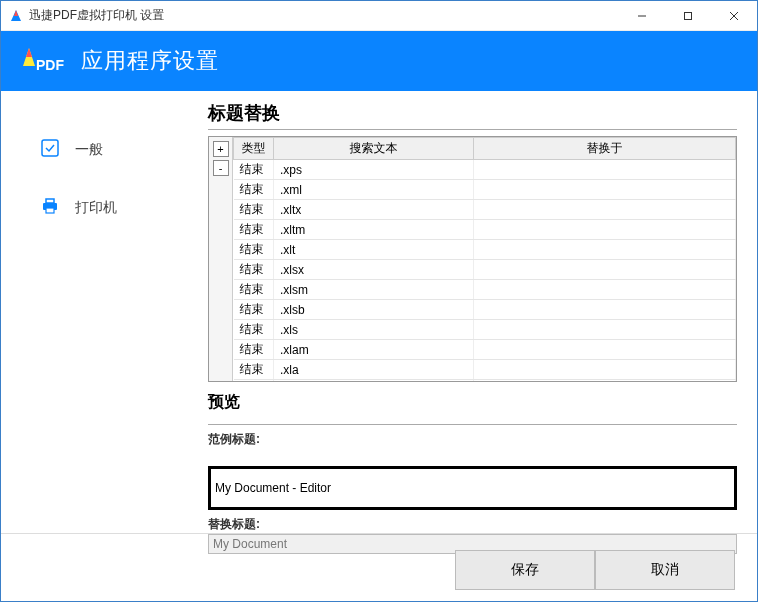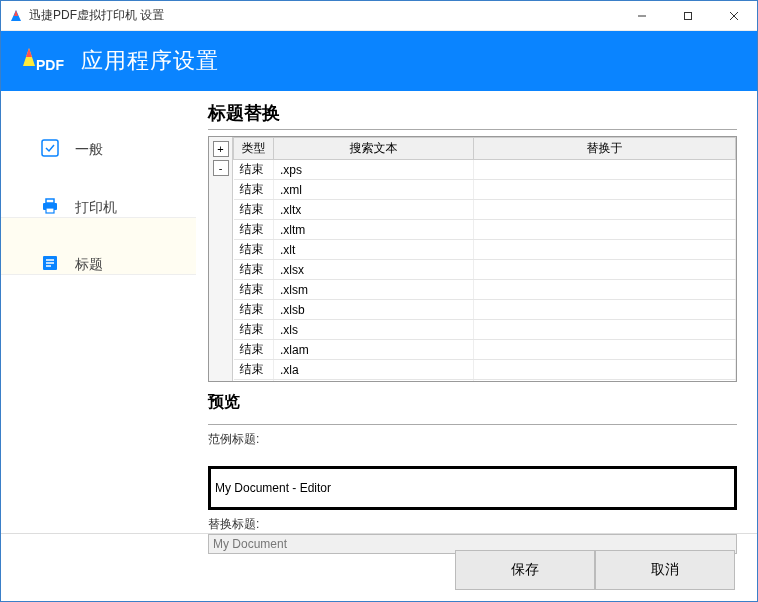--- a/index.html
+++ b/index.html
@@ -30,21 +30,21 @@
   .side-btns button { width:16px; height:16px; font-size:11px; line-height:1; background:#fff; border:1px solid #888; cursor:pointer; display:flex;align-items:center;justify-content:center;}
   .table-wrap { flex:1; overflow-y:scroll; position:relative; }
   table { width:100%; border-collapse:collapse; font-size:12px; }
   thead th { background:#f0f0f0; text-align:center; padding:2px 6px; border:1px solid #ccc; font-weight:normal; position:sticky; top:0; }
   thead th:first-child { width:40px; }
   thead th:nth-child(2) { width:200px; }
   tbody td { padding:1px 6px; border-bottom:1px solid #e5e5e5; border-right:1px solid #eee; }
   tbody tr { height:17px; }
   
   .preview-title { font-size:16px; font-weight:bold; margin-top:10px; padding-bottom:11px; border-bottom:1px solid #aaa; }
-  .preview-label { font-size:12px; margin-top:6px; color:#333; }
+  .preview-label { font-size:12px; margin-top:6px; color:#333;font-weight:bold; }
   .preview-input { width:100%; border:3px solid #000000; padding:12px 4px; font-size:12px; margin-top:18px; }
   .preview-readonly { width:100%; border:1px solid #bbb; background:#f0f0f0; color:#777; padding:2px 4px; font-size:12px; margin-top:1px; }
   
   .footer { height:72px; display:flex; justify-content:flex-end; align-items:center; padding:0 22px; border-top:1px solid #ddd; }
   .footer button { width:140px; height:40px; background:#e9e9e9; border:1px solid #bbb; font-size:14px; cursor:pointer; }
   
   
   .table-wrap::-webkit-scrollbar { width:16px; }
   .table-wrap::-webkit-scrollbar-track { background:#f0f0f0; }
   .table-wrap::-webkit-scrollbar-thumb { background:#c8c8c8; }
@@ -105,31 +105,20 @@
     </div>
     <div class="sidebar-item">
       <span class="icon">
         <svg width="20" height="20" viewBox="0 0 20 20">
             <rect x="3" y="7" width="14" height="7" rx="1" fill="#0a84ff"></rect>
             <rect x="6" y="3" width="8" height="4" fill="none" stroke="#0a84ff" stroke-width="1.5"></rect>
             <rect x="6" y="12" width="8" height="5" fill="#fff" stroke="#0a84ff" stroke-width="1.2"></rect>
           </svg>
       </span>
       <span>打印机</span>
-    </div>
-    <div class="sidebar-item active">
-      <span class="icon">
-        <svg width="20" height="20" viewBox="0 0 20 20">
-            <rect x="3" y="3" width="14" height="14" rx="1" fill="#0a84ff"></rect>
-            <line x1="6" y1="7" x2="14" y2="7" stroke="#fff" stroke-width="1.5"></line>
-            <line x1="6" y1="10" x2="14" y2="10" stroke="#fff" stroke-width="1.5"></line>
-            <line x1="6" y1="13" x2="11" y2="13" stroke="#fff" stroke-width="1.5"></line>
-          </svg>
-      </span>
-      <span>标题</span>
     </div>
   </div>
 
   <div class="main">
     <div class="section-title">标题替换</div>
     
     <div class="table-area">
       <div class="side-btns">
         <button>+</button>
         <button>-</button>

